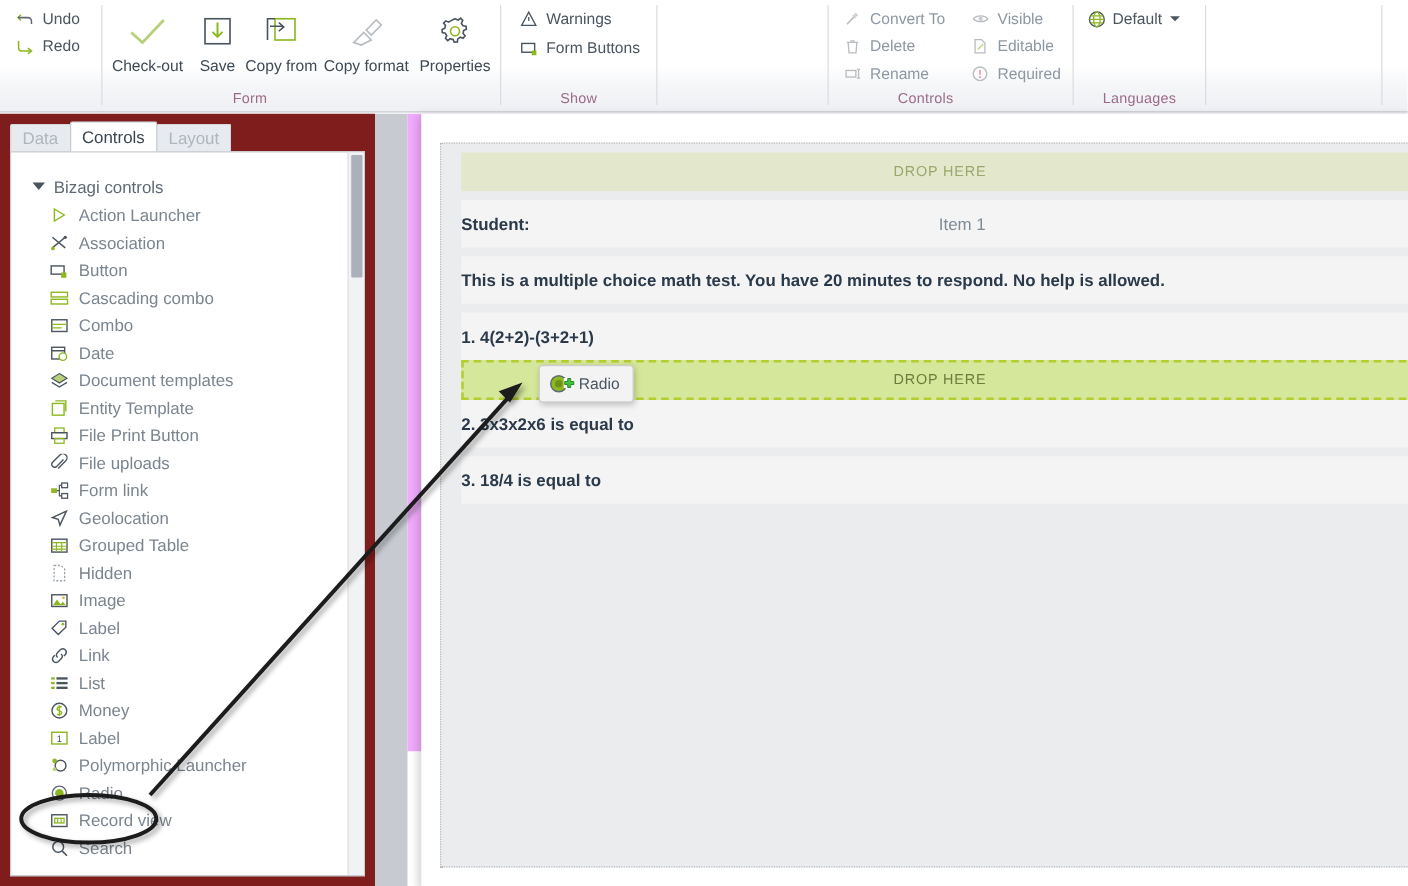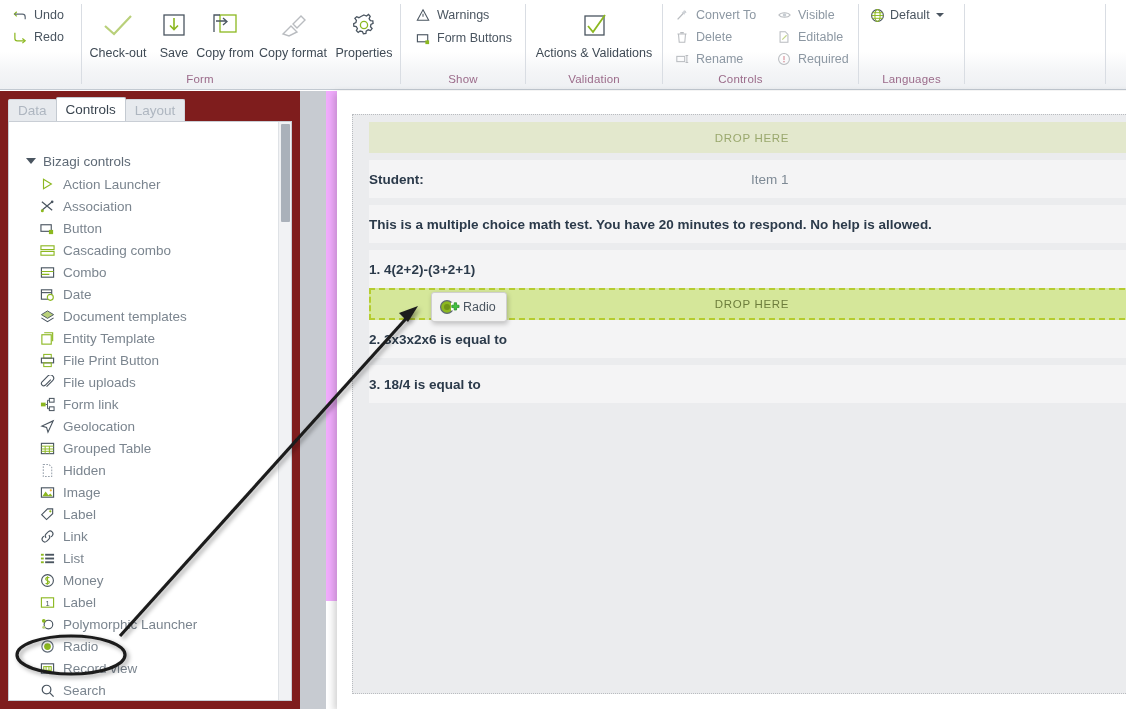--- a/index.html
+++ b/index.html
@@ -53,21 +53,21 @@
   }
   .tab.active {
     background: #ffffff; color: #3a4550; height: 24px; line-height: 24px;
     border-color: #c4cad1; position: relative; z-index: 2;
   }
   #ctrl-scrollarea {
     position: absolute; left: 8px; top: 30px; width: 284px; height: 580px;
     background: #ffffff; border: 1px solid #c9ced5;
     overflow: hidden;
   }
-  #ctrl-list { position: absolute; left: 0; top: 16px; width: 268px; padding-top: 11px; }
+  #ctrl-list { position: absolute; left: 0; top: 4px; width: 268px; padding-top: 11px; }
   .grp-head {
     display: flex; align-items: center; gap: 7px;
     height: 24px; padding-left: 17px;
     font-size: 13.5px; color: #5f6a76;
   }
   .tri { width: 0; height: 0; border-left: 5px solid transparent; border-right: 5px solid transparent; border-top: 6px solid #4a5560; }
   .ctrl-item {
     display: flex; align-items: center; gap: 8px;
     height: 22px; padding-left: 30px;
     font-size: 13.5px; color: #7b858f; cursor: default;
@@ -230,32 +230,20 @@
             <rect x="1.5" y="4" width="11" height="7.5" fill="none" stroke="#4a5560" stroke-width="1.2"></rect>
             <path d="M10 10 h4 v4 h-4 z" fill="#8cb820"></path>
           </svg>
       </span>
       <span>Form Buttons</span>
     </div>
     <div class="rib-gname">Show</div>
   </div>
   <div class="rib-sep" style="left:525px;"></div>
 
-  <div class="rib-group" style="left:526px;width:136px;">
-    <div class="big-btn" style="left:4px;width:128px;">
-      <div class="ico">
-        <svg width="28" height="28" viewBox="0 0 28 28">
-            <rect x="5" y="4" width="19" height="19" fill="none" stroke="#4a5560" stroke-width="1.3"></rect>
-            <path d="M8 14 L13 20 L25 3" fill="none" stroke="#8cb820" stroke-width="1.8"></path>
-          </svg>
-      </div>
-      <div class="lbl">Actions &amp; Validations</div>
-    </div>
-    <div class="rib-gname">Validation</div>
-  </div>
   <div class="rib-sep" style="left:662px;"></div>
 
   <div class="rib-group" style="left:663px;width:195px;">
     <div class="sm-btn dim" style="left:11px;top:7px;">
       <span class="ico">
         <svg width="14" height="14" viewBox="0 0 16 16">
             <path d="M3 13 L12 3.5" stroke="#b9bcc0" stroke-width="1.5" fill="none"></path>
             <path d="M10.5 2 l1 2 l2 1 l-2 1 l-1 2 l-1-2 l-2-1 l2-1 z" fill="#cfd3d8"></path>
           </svg>
       </span>

